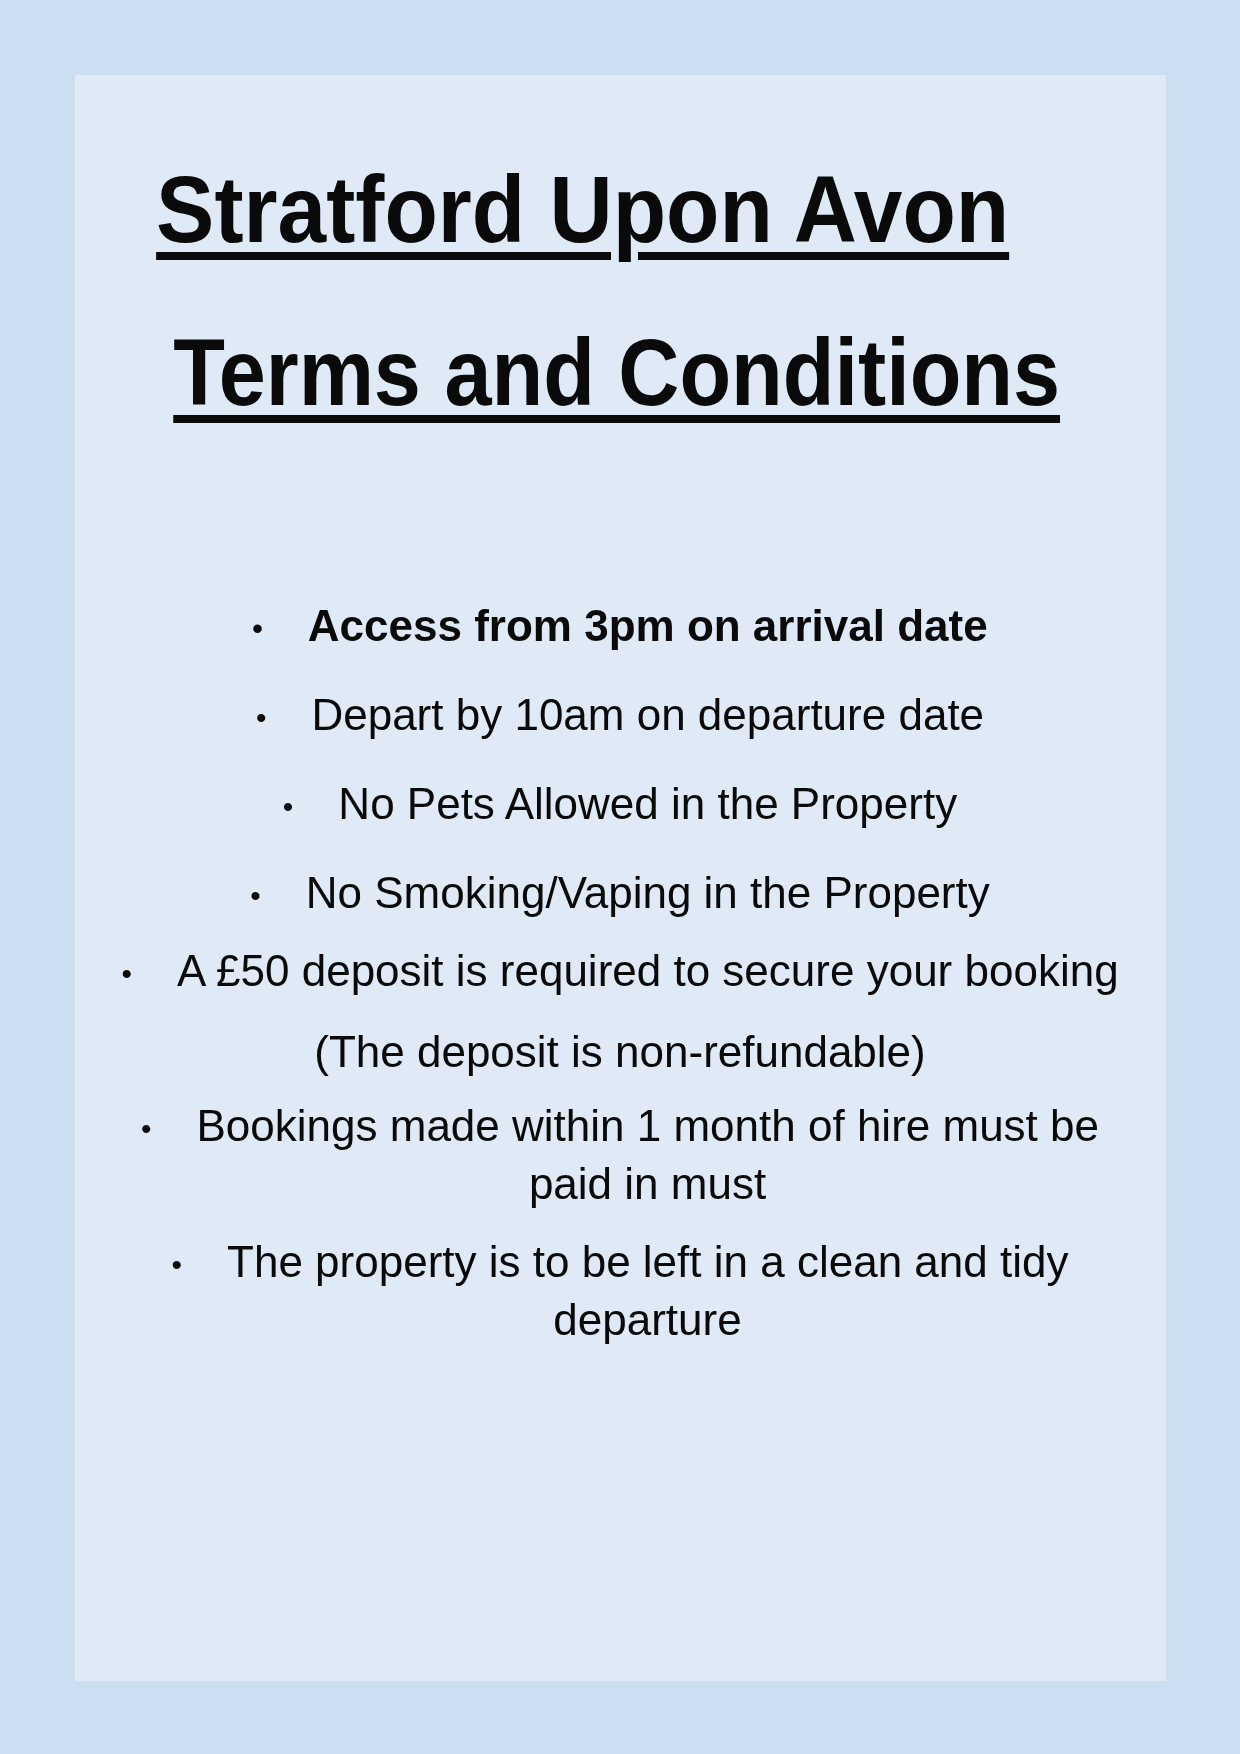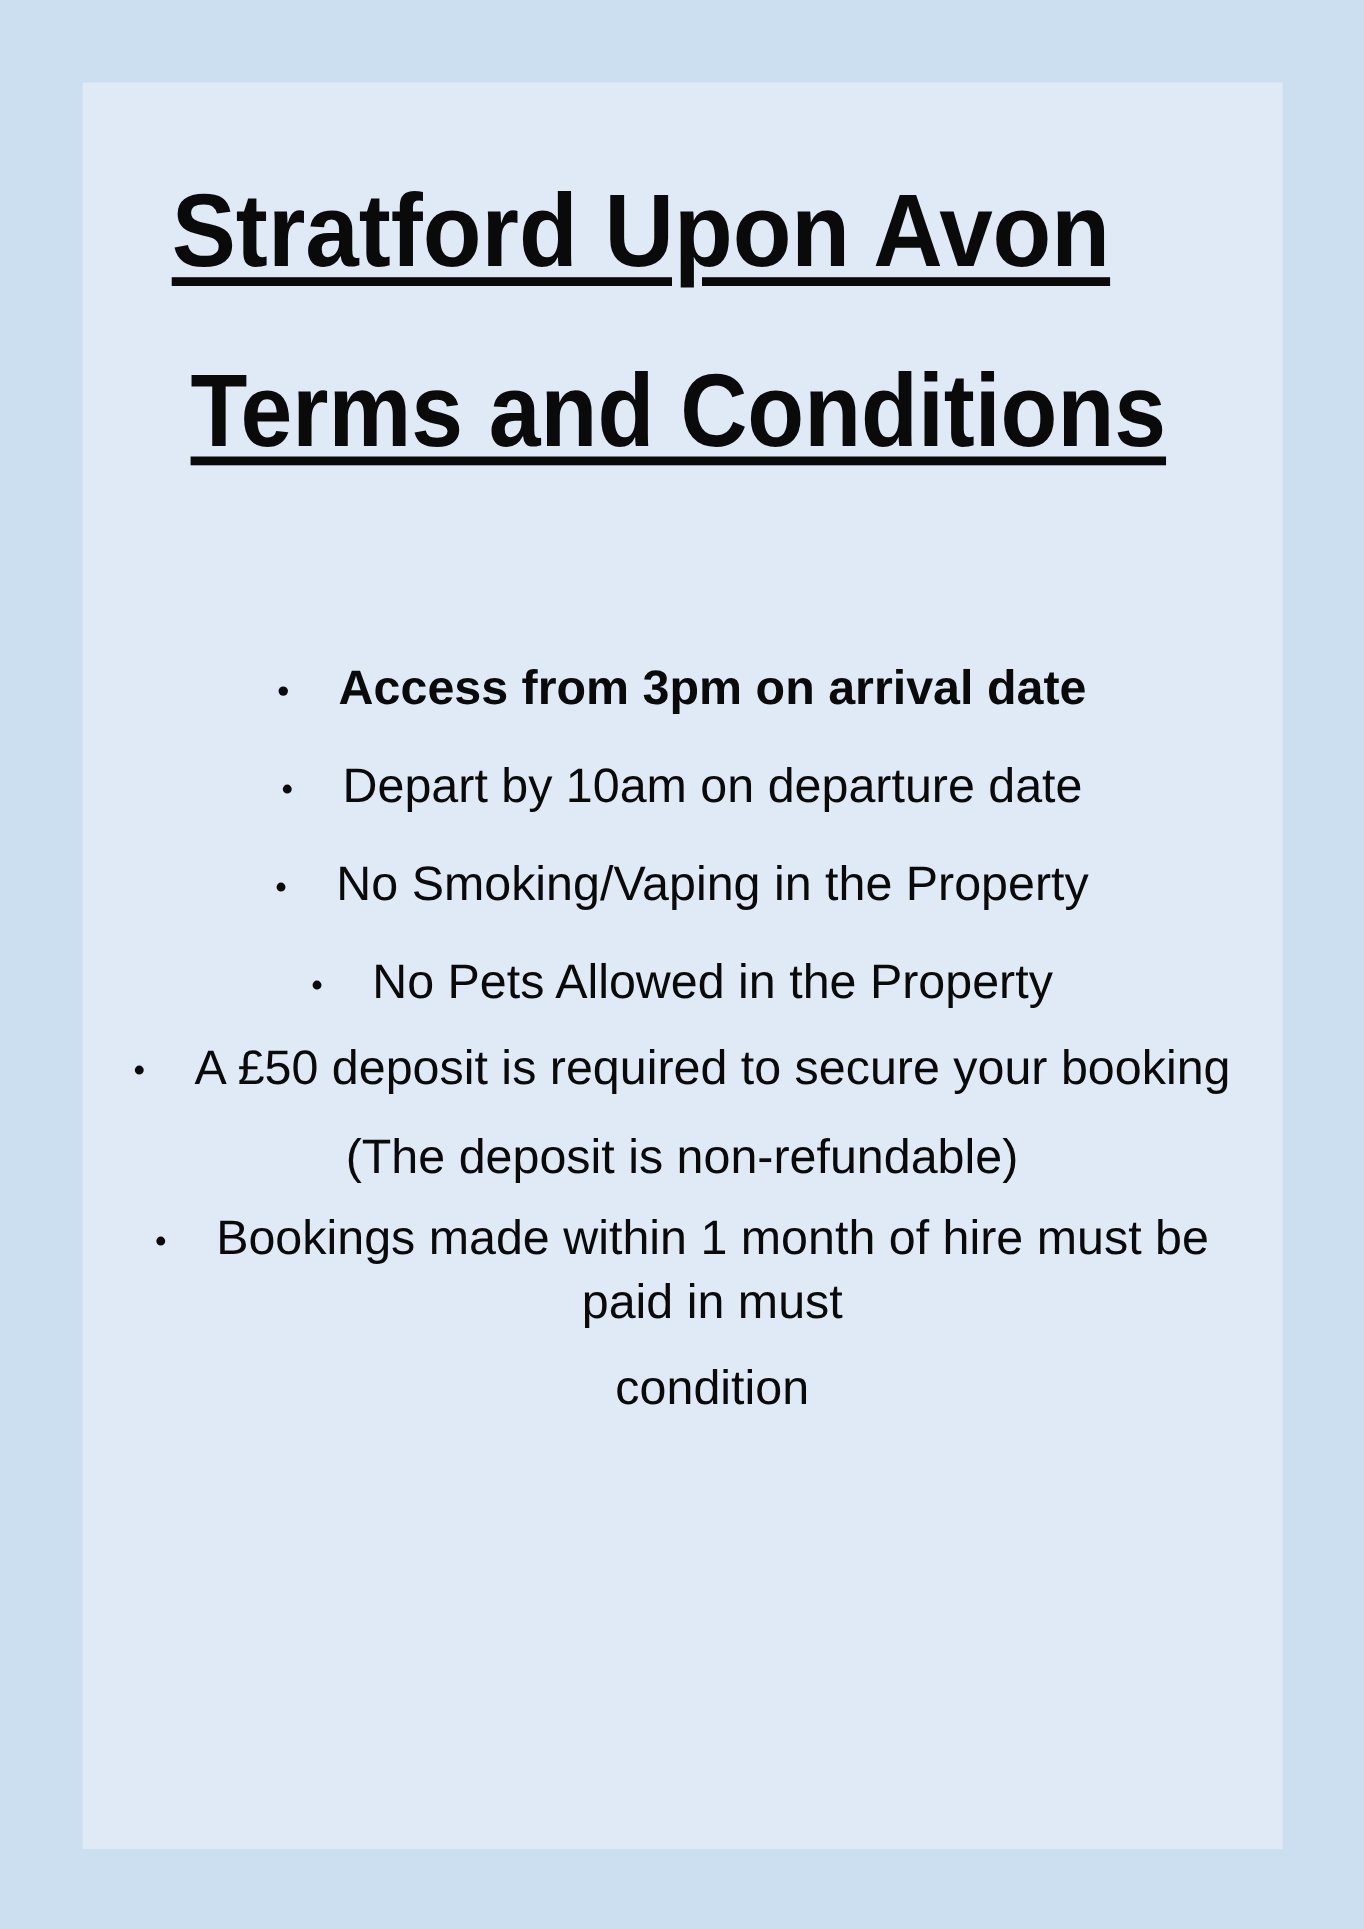--- a/index.html
+++ b/index.html
@@ -87,37 +87,38 @@
 
   <div class="term-item">
     <div class="term-line"><span class="bullet">•</span><span>Access from 3pm on arrival date</span></div>
   </div>
 
   <div class="term-item">
     <div class="term-line"><span class="bullet">•</span><span>Depart by 10am on departure date</span></div>
   </div>
 
   <div class="term-item">
-    <div class="term-line"><span class="bullet">•</span><span>No Smoking/Vaping in the Property</span></div>
+    <div class="term-line"><span class="bullet">•</span><span>No Pets Allowed in the Property</span></div>
   </div>
 
   <div class="term-item">
-    <div class="term-line"><span class="bullet">•</span><span>No Pets Allowed in the Property</span></div>
+    <div class="term-line"><span class="bullet">•</span><span>No Smoking/Vaping in the Property</span></div>
   </div>
 
   <div class="term-item gap-20">
     <div class="term-line"><span class="bullet">•</span><span>A £50 deposit is required to secure your booking</span></div>
   </div>
 
   <div class="term-item gap-23">
     <div class="term-line"><span>(The deposit is non-refundable)</span></div>
   </div>
 
   <div class="term-item gap-16">
     <div class="term-line"><span class="bullet">•</span><span>Bookings made within 1 month of hire must be</span></div>
     <div class="term-line cont"><span>paid in must</span></div>
   </div>
 
   <div class="term-item gap-20">
-    <div class="term-line cont"><span>condition</span></div>
+    <div class="term-line"><span class="bullet">•</span><span>The property is to be left in a clean and tidy</span></div>
+    <div class="term-line cont"><span>departure</span></div>
   </div>
 
 </div>
 
 </body></html>

